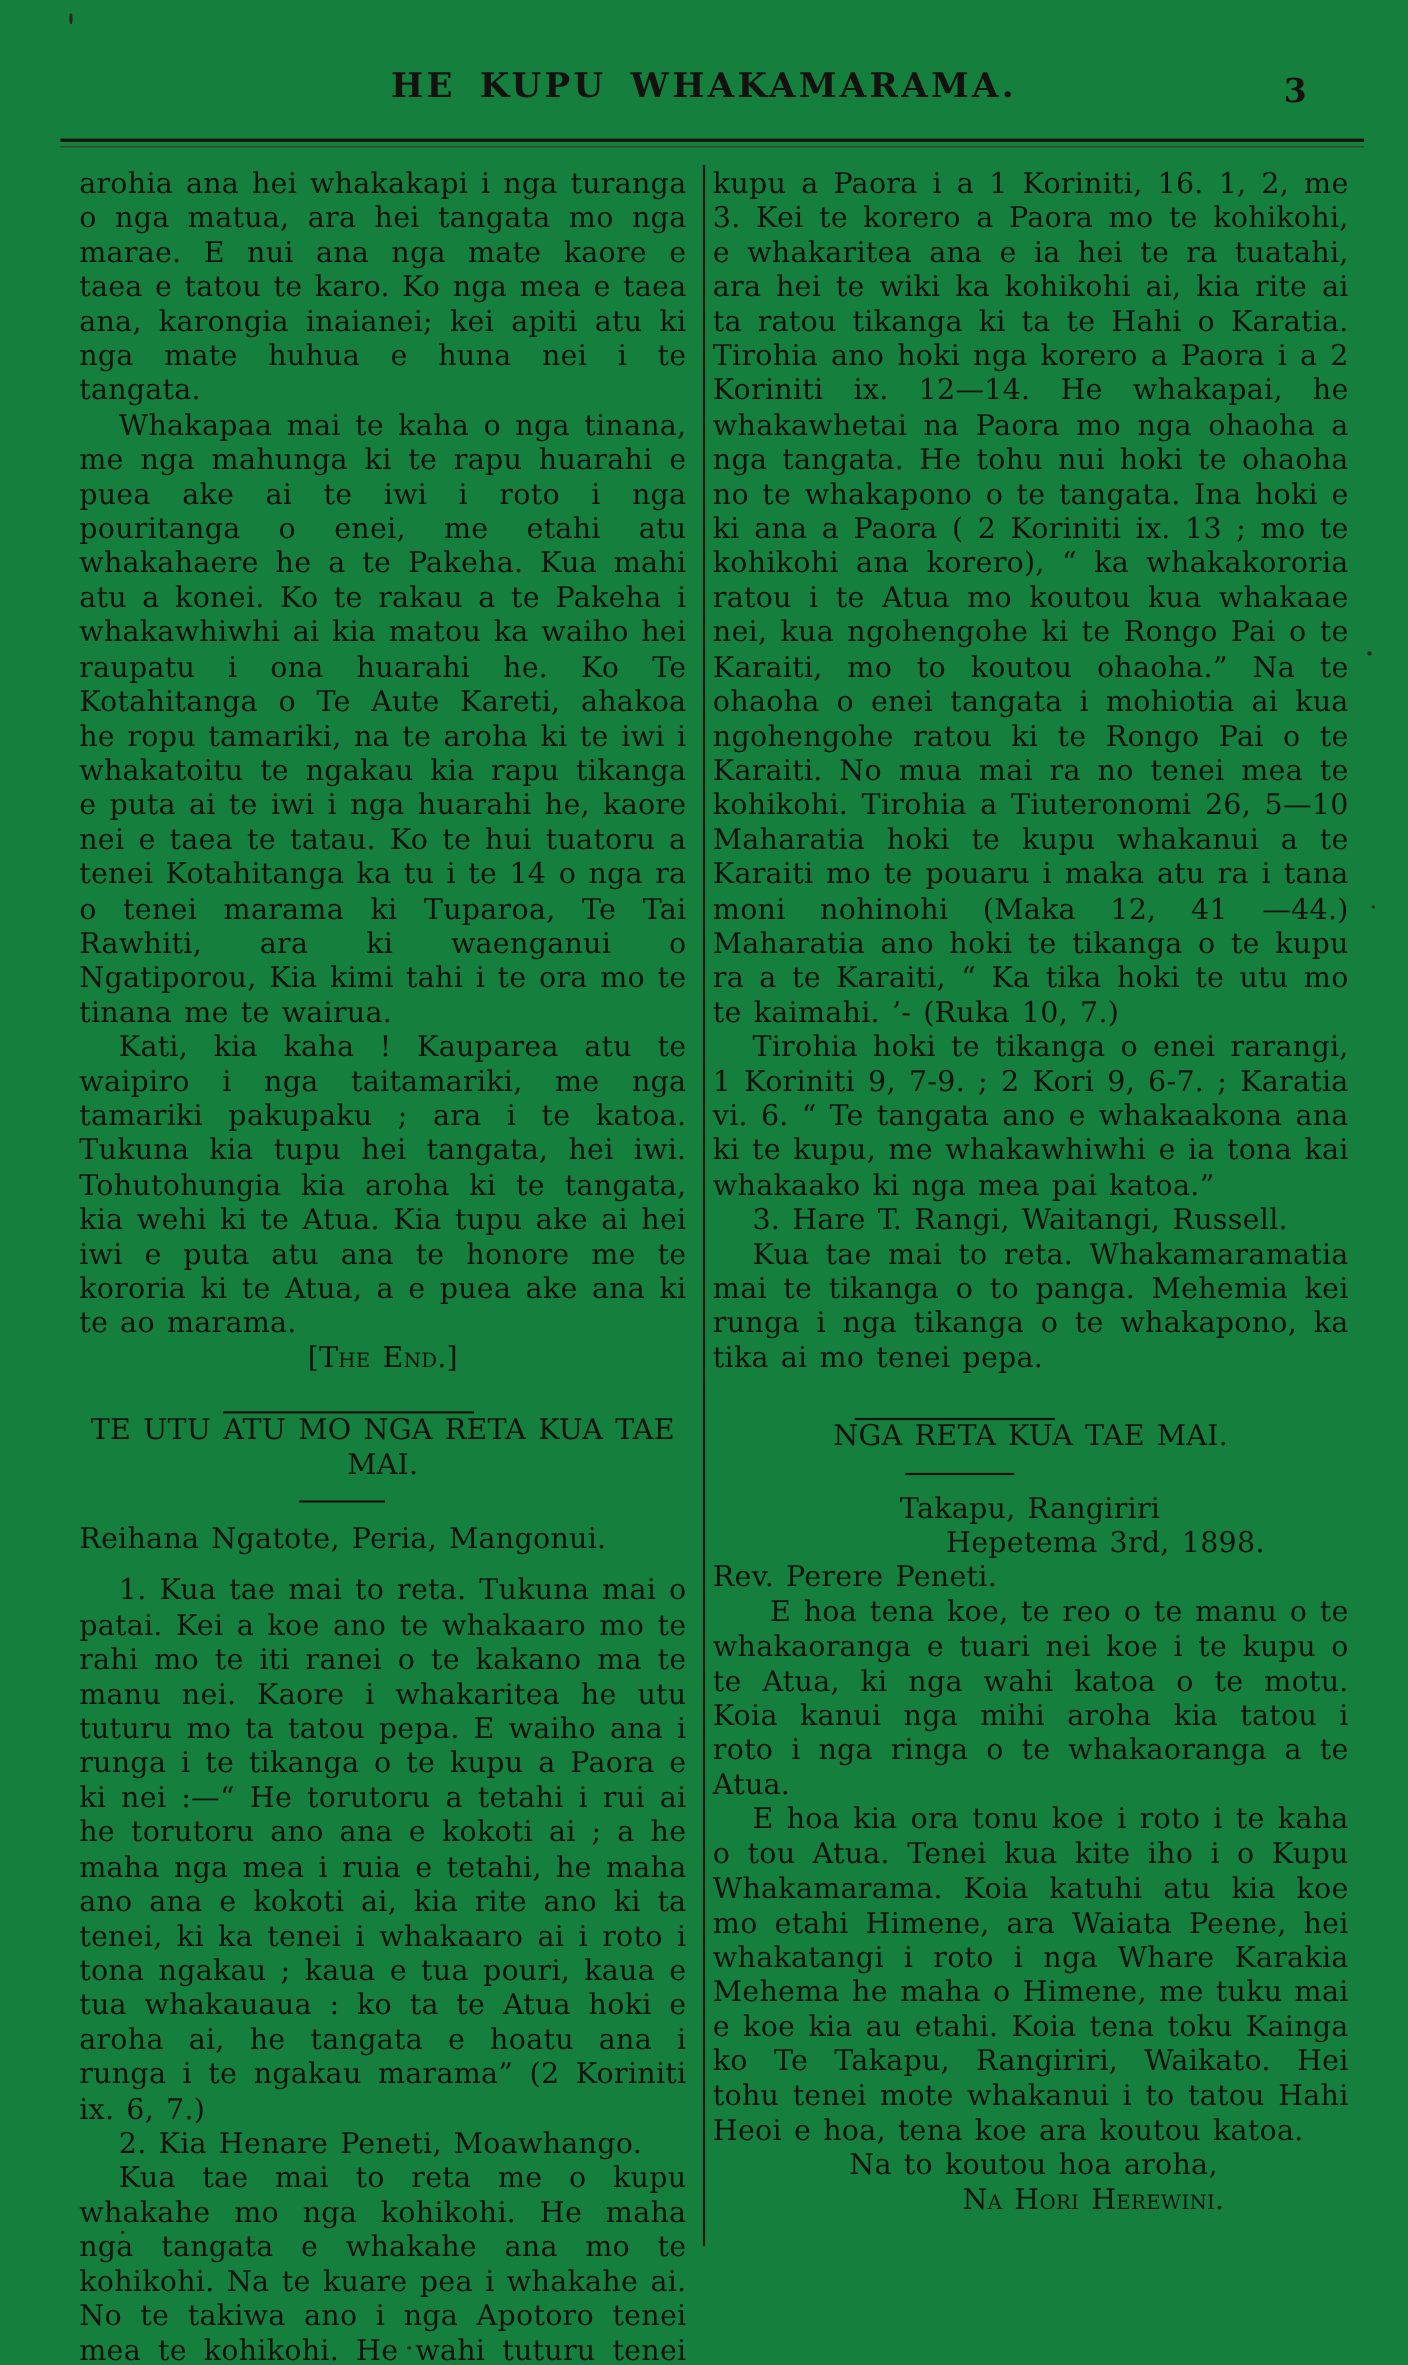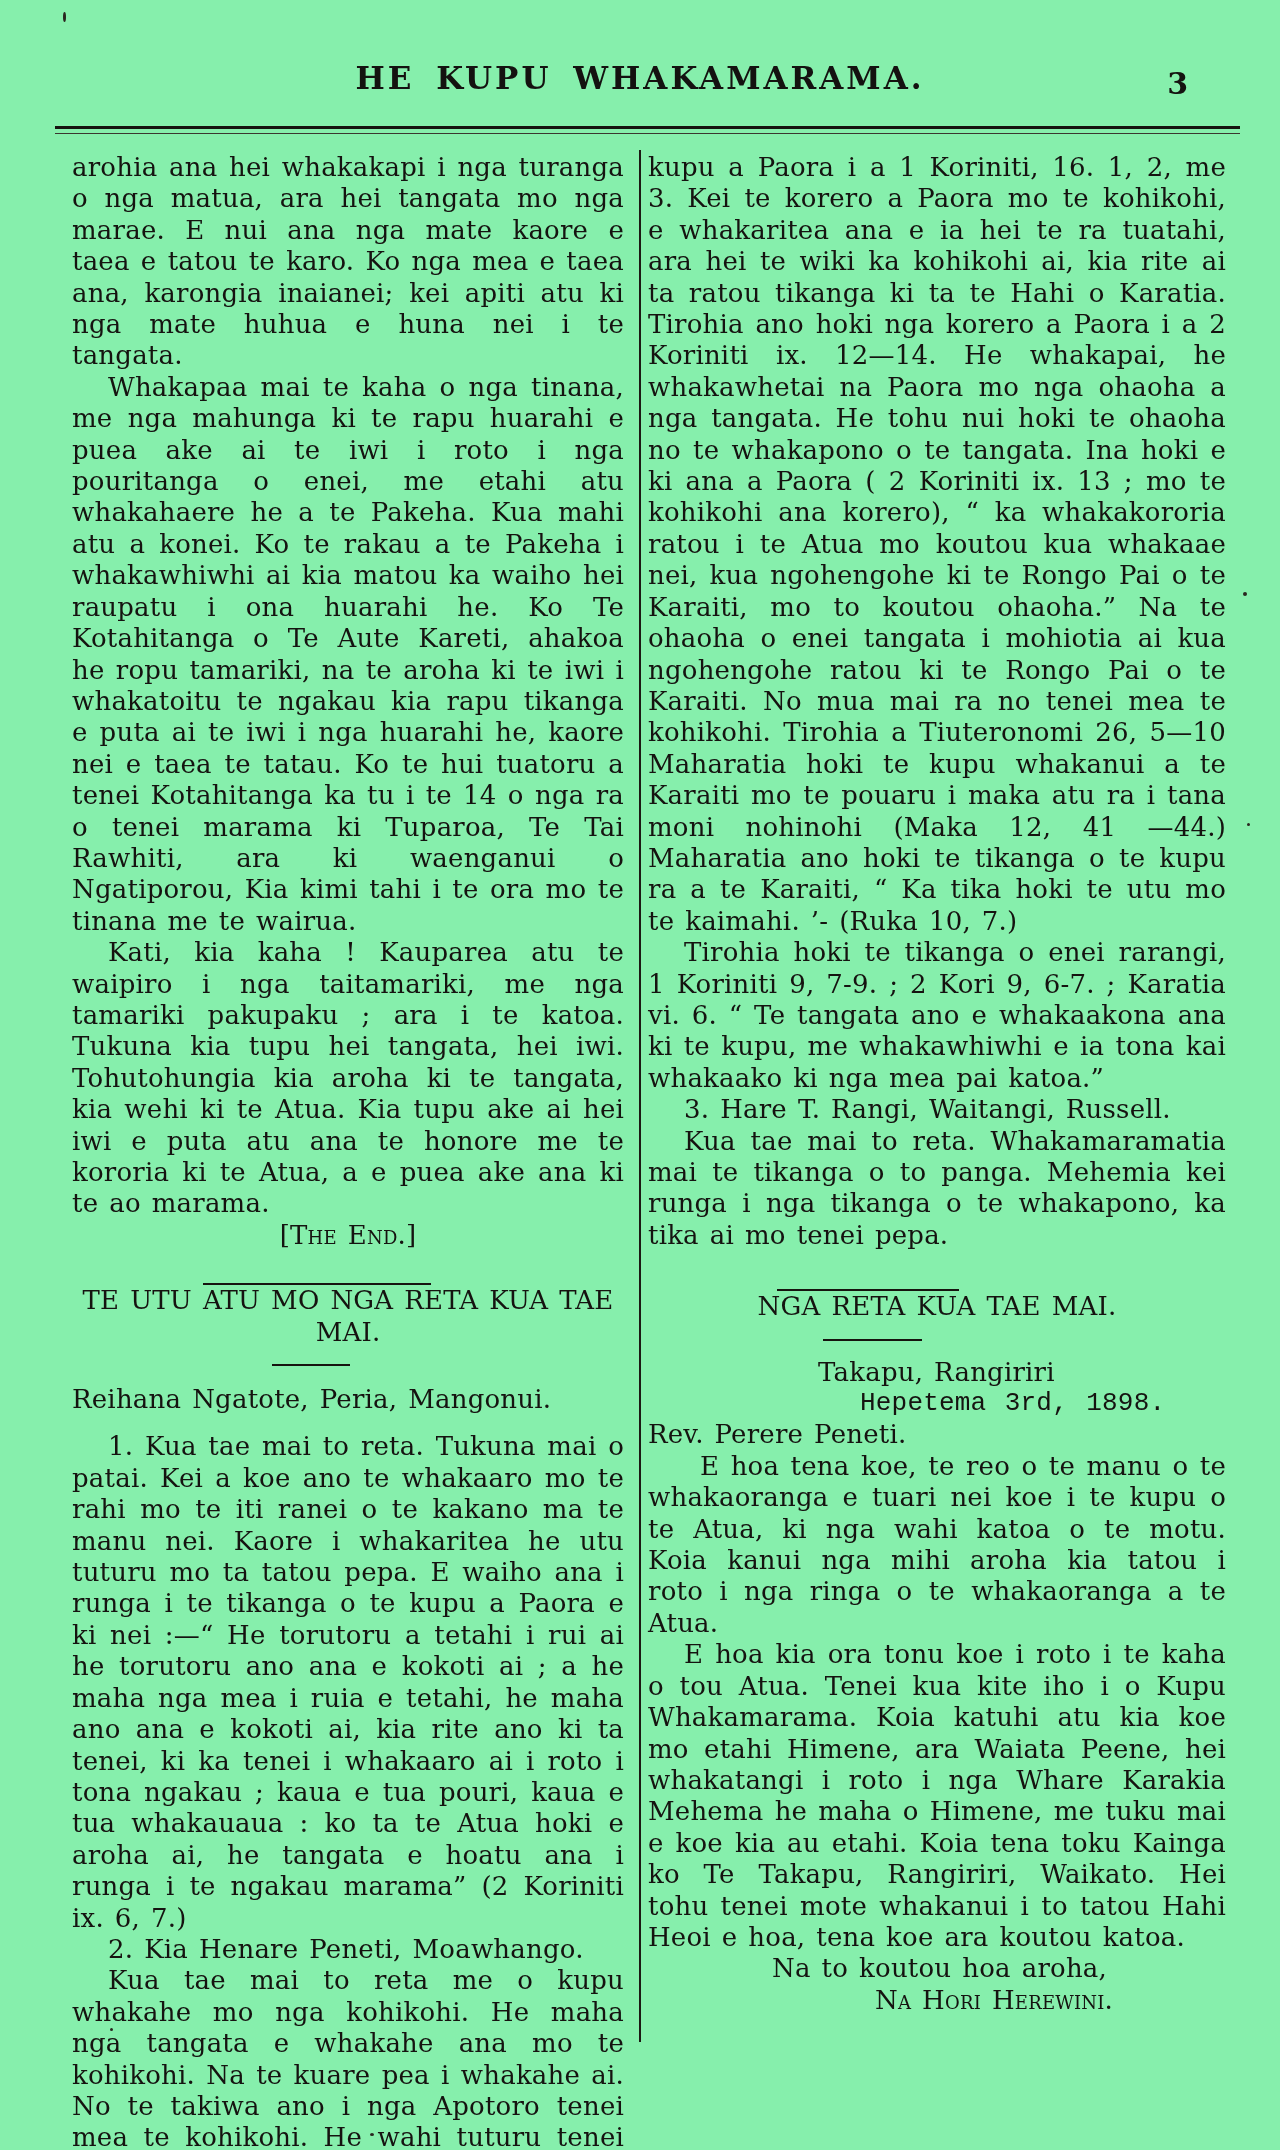--- a/index.html
+++ b/index.html
@@ -1,20 +1,20 @@
 <!DOCTYPE html>
 <html><head>
 <meta charset="utf-8">
 <style>
   html,body { margin:0; padding:0; }
   body { background:#d8d8d4; }
   .page {
     position:relative;
     width:1280px; height:2150px;
-    background:#86efac;
+    background:#15803d;
     overflow:hidden;
     color:#151310;
     font-family:"DejaVu Serif","Liberation Serif",serif;
   }
   .masthead {
     position:absolute; top:60px; left:60px; right:60px;
     text-align:center;
     font-size:31px; font-weight:bold;
     letter-spacing:3px; word-spacing:8px;
     color:#141210;
@@ -73,21 +73,21 @@
     margin-top:16px;
   }
   .rule-short-left { width:78px; margin-left:200px; }
   .rule-short-right { width:99px; margin-left:175px; }
   .salutation {
     margin-top:18px !important;
     text-align:left;
   }
   .para-top { margin-top:16px !important; }
   .place-line { margin-top:16px !important; text-align:left !important; padding-left:170px; }
-  .date-line { text-align:right; padding-left:212px;font-family:Liberation Mono, monospace; }
+  .date-line { text-align:right; padding-left:212px; }
   .addressee { text-align:left !important; }
   .letter-indent { text-indent:52px; }
   .valediction { text-align:left !important; padding-left:124px; }
   .signature {
     text-align:left !important; padding-left:227px;
     font-variant:small-caps; letter-spacing:1.5px;
   }
   .speck { position:absolute; background:#2a261f; border-radius:50%; }
 </style>
 </head>

